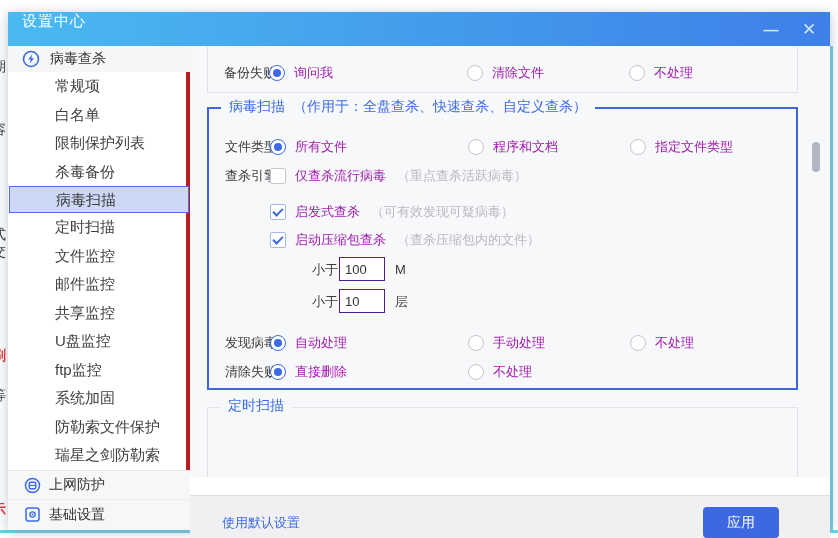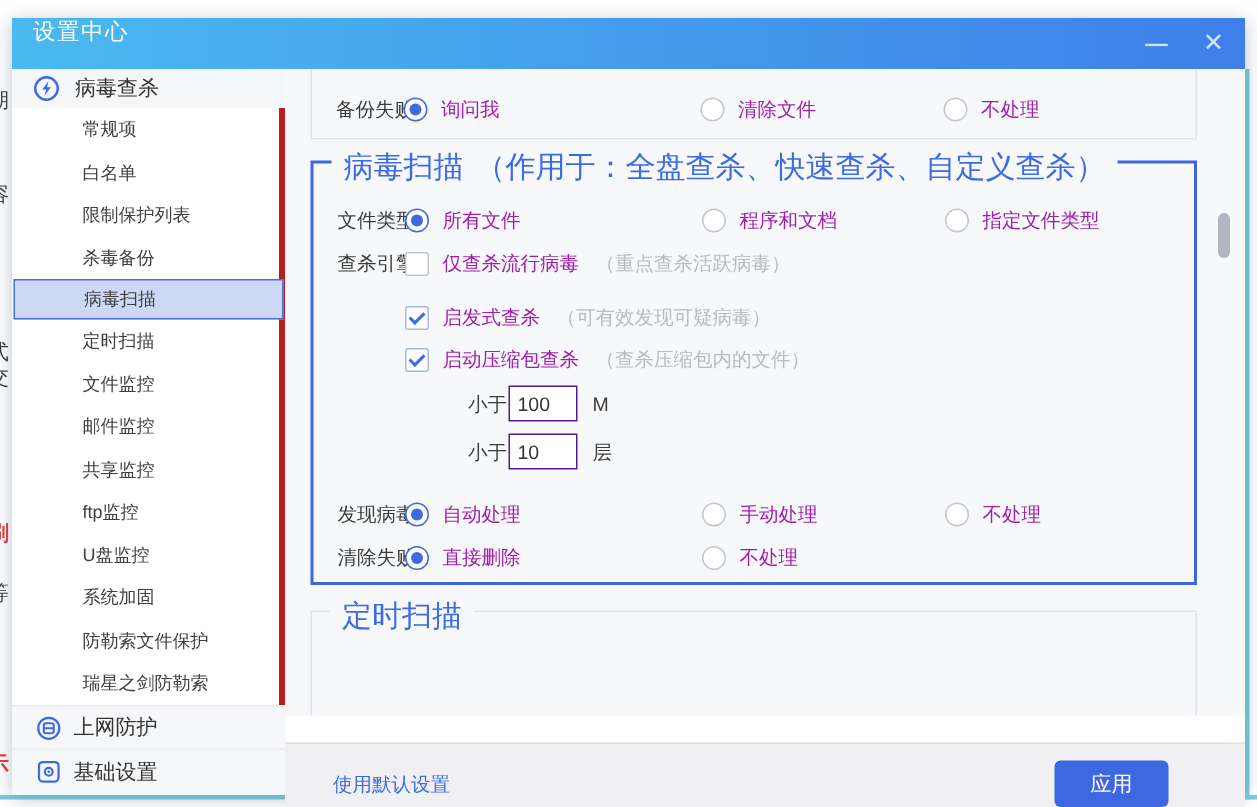--- a/index.html
+++ b/index.html
@@ -39,21 +39,21 @@
     position:absolute;left:0;top:34px;width:182px;height:484px;background:#ffffff;
     border-right:4px solid #b91c1c;box-sizing:border-box;
   }
   .side-header{
     position:absolute;left:0;top:0;width:182px;height:26px;background:#f5f6f8;
     display:flex;align-items:center;font-size:14px;color:#333;
   }
   .side-header .sicon{margin-left:14px;margin-right:10px;display:flex;}
   .side-items{position:absolute;left:0;top:26px;width:182px;}
   .side-item{
-    height:28.5px;line-height:28.5px;padding-left:47px;font-size:12px;color:#3f3f3f;
+    height:28.5px;line-height:28.5px;padding-left:47px;font-size:15px;color:#3f3f3f;
     box-sizing:border-box;cursor:default;
   }
   .side-item.selected{
     background:#cdd8f6;border:1px solid #4a6ee0;height:27px;line-height:25px;
     margin:0 1px;padding-left:46px;
   }
   .side-bottom{
     position:absolute;left:0;bottom:0;width:182px;height:60px;background:#f6f7f9;
     border-top:1px solid #e8e8ec;box-sizing:border-box;
   }
@@ -68,21 +68,21 @@
   .content{
     position:absolute;left:182px;top:34px;width:640px;height:431px;
     background:#f7f8fa;overflow:hidden;
   }
   .group{position:absolute;left:17px;width:591px;box-sizing:border-box;}
   .g-top{top:-16px;height:63px;border:1px solid #e2e3e7;}
   .g-blue{top:61px;height:283px;border:2px solid #3f66dd;}
   .g-sched{top:361px;height:138px;border:1px solid #e2e3e7;}
   .legend{
     position:absolute;top:-11px;left:12px;background:#f7f8fa;padding:0 8px;
-    font-size:20px;color:#3d6be5;white-space:nowrap;
+    font-size:14px;color:#3d6be5;white-space:nowrap;
   }
   .legend .sub{margin-left:8px;}
   .row{position:absolute;left:0;width:100%;height:28px;}
   .lbl{position:absolute;top:0;height:28px;line-height:28px;font-size:13px;color:#3b3b3b;}
   .opt{position:absolute;top:0;height:28px;display:flex;align-items:center;gap:9px;}
   .opt-label{font-size:13px;color:#a21caf;}
   .hint{font-size:13px;color:#b9babf;margin-left:2px;}
 
   .radio{
     position:relative;width:14px;height:14px;border-radius:50%;
@@ -157,22 +157,22 @@
     <div class="side-items">
       <div class="side-item">常规项</div>
       <div class="side-item">白名单</div>
       <div class="side-item">限制保护列表</div>
       <div class="side-item">杀毒备份</div>
       <div class="side-item selected">病毒扫描</div>
       <div class="side-item">定时扫描</div>
       <div class="side-item">文件监控</div>
       <div class="side-item">邮件监控</div>
       <div class="side-item">共享监控</div>
+      <div class="side-item">U盘监控</div>
       <div class="side-item">ftp监控</div>
-      <div class="side-item">U盘监控</div>
       <div class="side-item">系统加固</div>
       <div class="side-item">防勒索文件保护</div>
       <div class="side-item">瑞星之剑防勒索</div>
     </div>
     <div class="side-bottom">
       <div class="brow">
         <span class="sicon">
           <svg width="17" height="17" viewBox="0 0 17 17">
             <circle cx="8.5" cy="8.5" r="7" fill="none" stroke="#3d6be5" stroke-width="1.5"></circle>
             <rect x="5.2" y="5.2" width="6.6" height="6.6" rx="1.5" fill="none" stroke="#3d6be5" stroke-width="1.4"></rect>

